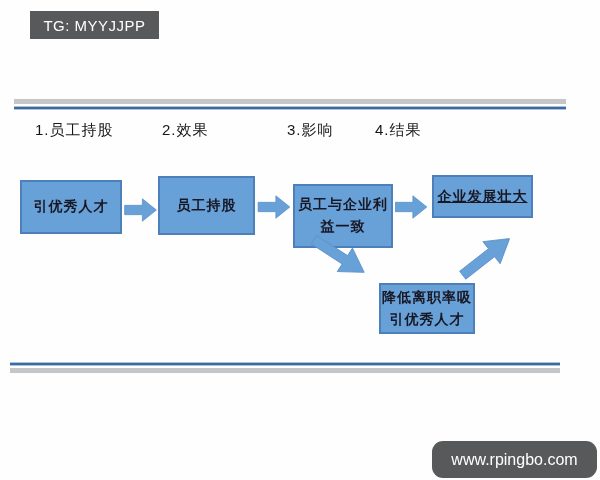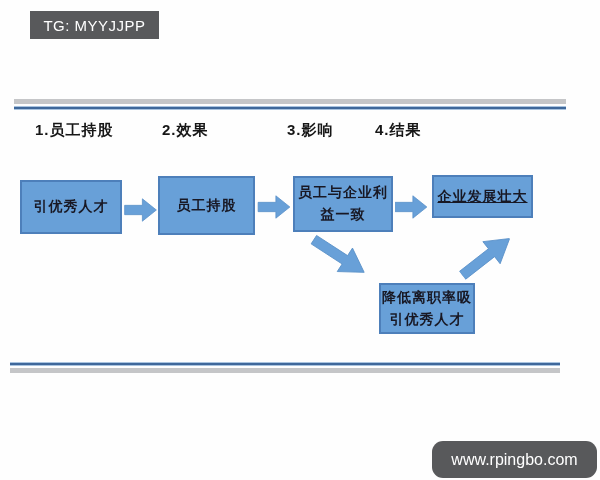--- a/index.html
+++ b/index.html
@@ -21,34 +21,34 @@
   
   .divider{position:absolute;}
   .divider-top{left:14px;top:99px;width:552px;}
   .divider-bottom{left:10px;top:362px;width:550px;}
   .d-gray{height:5px;background:#c5c6c8;}
   .d-blue{height:2px;background:#3f689b;border-top:1px solid #a9c4e0;border-bottom:1px solid #a9c4e0;}
   .divider-top .d-blue{margin-top:2px;}
   .divider-bottom .d-gray{margin-top:2px;}
   
   .hdr{
-    position:absolute;top:121px;font-size:15px;font-weight:bold;color:#161616;
+    position:absolute;top:121px;font-size:15px;font-weight:normal;color:#161616;
     letter-spacing:1px;white-space:nowrap;
   }
   .hdr1{left:35px;} .hdr2{left:162px;text-align:right;} .hdr3{left:287px;} .hdr4{left:375px;}
   
   .node{
     position:absolute;box-sizing:border-box;background:#68a0d8;border:2px solid #4d7fba;
     color:#181824;font-size:14px;font-weight:bold;letter-spacing:1px;line-height:1.55;
     display:flex;align-items:center;justify-content:center;text-align:center;
     white-space:pre-line;
   }
   .n1{left:20px; top:180px;width:102px;height:54px;}
   .n2{left:158px;top:176px;width:97px; height:59px;}
-  .n3{left:293px;top:176px;width:100px;height:56px;}
+  .n3{left:293px;top:184px;width:100px;height:64px;}
   .n4{left:432px;top:175px;width:101px;height:43px;text-decoration:underline;}
   .n5{left:379px;top:283px;width:96px;height:51px;}
   
   .arr{position:absolute;}
   .arr path{fill:#68a0d8;stroke:#5a90c8;stroke-width:.8;}
   .a1{left:124px;top:196px;width:33px;height:28px;}
   .a2{left:257px;top:193px;width:34px;height:28px;}
   .a3{left:395px;top:193px;width:32px;height:28px;}
   .a4{left:308px;top:240px;width:62px;height:32px;transform:rotate(33deg);}
   .a5{left:456px;top:241px;width:60px;height:32px;transform:rotate(-38deg);}

